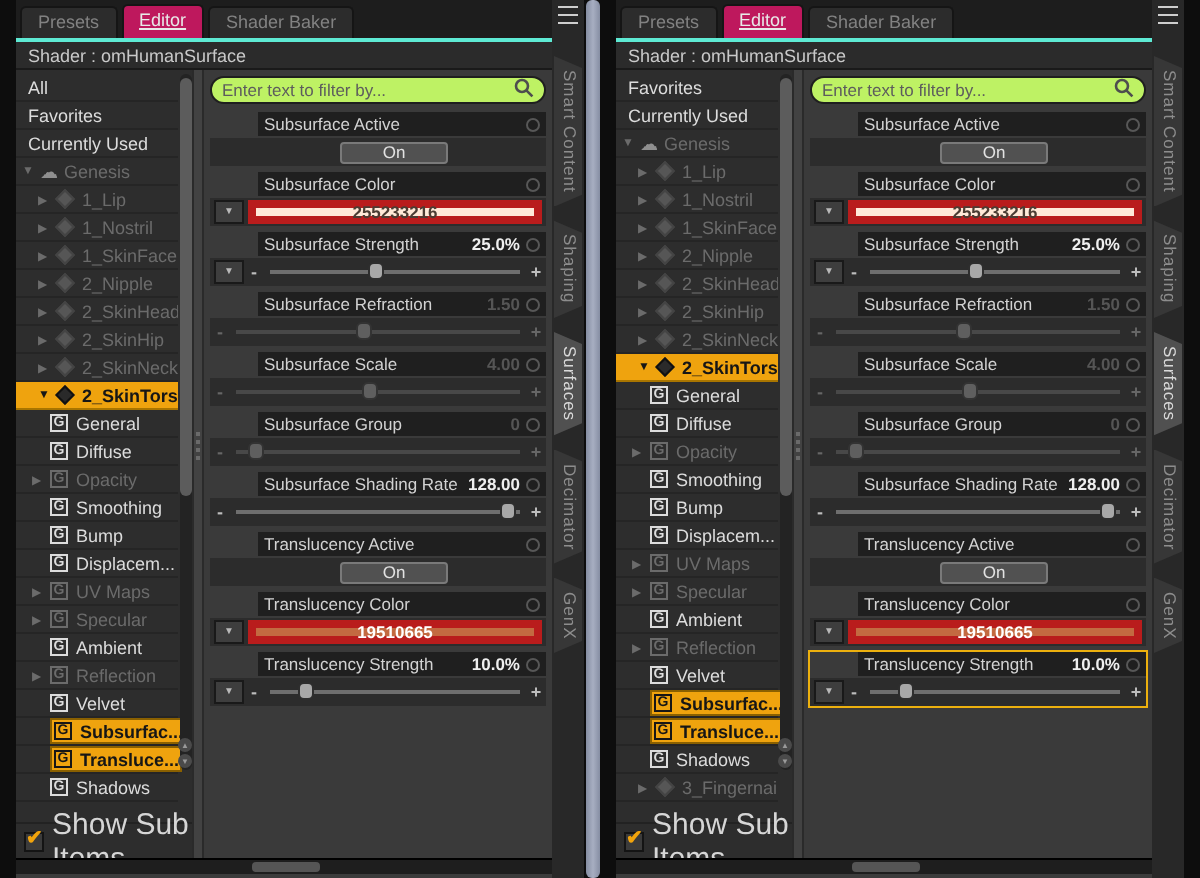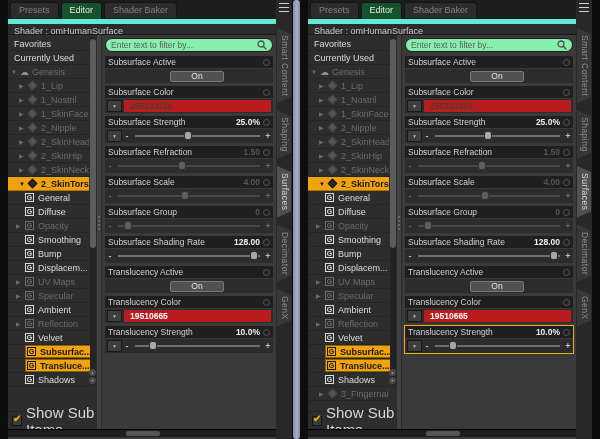--- a/index.html
+++ b/index.html
@@ -5,26 +5,26 @@
   html,body{margin:0;padding:0;width:600px;height:439px;background:#0d0d0d;overflow:hidden;
     font-family:"Liberation Sans",sans-serif;}
   *{box-sizing:border-box;}
   .panel{position:absolute;top:0;height:439px;width:284px;background:#3c3c3c;display:flex;}
   #panel-left{left:8px;}
   #panel-right{left:308px;}
   .splitter{position:absolute;left:293px;top:0;width:7px;height:439px;border-radius:3px;
     background:linear-gradient(90deg,#868ea3,#a7aec1 50%,#868ea3);}
   .pcol{width:268px;display:flex;flex-direction:column;}
   
-  .tabbar{height:19px;background:#1d1d1d;display:flex;align-items:flex-start;gap:2px;padding:2px 0 0 2px;}
+  .tabbar{height:19px;background:#1d1d1d;display:flex;align-items:center;gap:2px;padding:2px 0 0 2px;}
   .tab{height:16px;line-height:15px;padding:0 8px;font-size:9px;color:#828282;background:#2c2c2c;
     border:1px solid #151515;border-bottom:none;border-radius:3px 3px 0 0;white-space:nowrap;}
-  .tab.active{background:#14532d;color:#e8e8e8;height:17px;}
+  .tab.active{background:#be185d;color:#e8e8e8;height:17px;text-decoration:underline;}
   .shaderbar{height:16px;line-height:15px;background:#2b2b2b;color:#c9c9c9;font-size:9px;
-    padding-left:6px;border-top:5px solid #5eead4;border-bottom:1px solid #1a1a1a;}
+    padding-left:6px;border-top:2px solid #5eead4;border-bottom:1px solid #1a1a1a;}
   .pmain{height:394px;display:flex;}
   
   .tree{width:88px;background:#2d2d2d;position:relative;display:flex;flex-direction:column;padding-top:2px;}
   .rows{overflow:hidden;padding-right:7px;}
   .trow{height:14px;display:flex;align-items:center;font-size:9px;color:#dcdcdc;
     border-bottom:1px solid #252525;white-space:nowrap;}
   .trow.dim{color:#6b6b6b;}
   .k-root{padding-left:6px;}
   .k-figure{padding-left:3px;}
   .k-node{padding-left:11px;}
@@ -54,38 +54,38 @@
     background:#2d2d2d;border-top:1px solid #222;}
   .cb{width:10px;height:10px;background:#3b3b3b;border:1px solid #141414;position:relative;flex:none;}
   .chk{position:absolute;left:0;top:-4px;color:#f2a40c;font-size:10px;font-weight:bold;}
   .cbl{font-size:15px;color:#d6d6d6;}
   
   .vsplit{width:6px;background:#424242;border-left:1px solid #2a2a2a;border-right:1px solid #2a2a2a;position:relative;}
   .vsplit .grip{position:absolute;top:46%;left:1px;width:2px;height:16px;
     background:repeating-linear-gradient(#6a6a6a 0 2px,transparent 2px 4px);}
   
   .props{flex:1;background:#3a3a3a;padding:3px 3px 0 3px;display:flex;flex-direction:column;}
-  .filter{height:14px;background:#86efac;border-radius:7px;display:flex;align-items:center;
+  .filter{height:14px;background:#bef264;border-radius:7px;display:flex;align-items:center;
     padding:0 5px;margin-bottom:4px;border:1px solid #1f1f1f;flex:none;}
   .ph{flex:1;font-size:8.5px;color:#5d5d5d;white-space:nowrap;overflow:hidden;}
   .section{margin-bottom:3px;flex:none;}
   .section.hl{box-shadow:0 0 0 1px #ecb00e;}
-  .sechead{height:12px;background:#1f1f1f;display:flex;align-items:center;padding:0 3px;gap:3px;}
+  .sechead{height:12px;background:#1f1f1f;display:flex;align-items:center;padding:0 3px;gap:3px;margin-left:24px;}
   .slabel{flex:1;font-size:8.5px;color:#d2d2d2;white-space:nowrap;overflow:hidden;}
   .sval{font-size:8.5px;font-weight:bold;color:#efefef;white-space:nowrap;}
   .sval.dim{color:#555;}
   .gear{width:7px;height:7px;border:1px solid #575757;border-radius:50%;flex:none;}
   .ctl{height:14px;margin-top:1px;background:#2c2c2c;display:flex;align-items:center;padding:0 2px;gap:2px;}
   .ctl.toggle{justify-content:center;padding-left:18px;}
   .onbtn{width:54px;height:11px;background:#515151;border:1px solid #7a7a7a;border-radius:2px;
     color:#e2e2e2;font-size:8.5px;line-height:9px;text-align:center;}
   .ddbtn{width:15px;height:12px;background:#3e3e3e;border:1px solid #191919;color:#b8b8b8;font-size:5px;
     display:flex;align-items:center;justify-content:center;flex:none;}
-  .swatch{flex:1;height:12px;display:flex;align-items:center;justify-content:flex-start;
-    font-size:8.5px;font-weight:bold;border:6px solid #b91c1c;}
+  .swatch{flex:1;height:12px;display:flex;align-items:center;justify-content:center;
+    font-size:8.5px;font-weight:bold;border:4px solid #b91c1c;}
   .minus,.plus{font-size:9px;color:#bdbdbd;flex:none;width:6px;text-align:center;font-weight:bold;}
   .track{flex:1;height:2px;background:#6e6e6e;position:relative;margin:0 3px;}
   .thumb{position:absolute;top:-4px;width:8px;height:9px;background:#a8a8a8;border:1px solid #2e2e2e;
     border-radius:3px;transform:translateX(-50%);}
   .ctl.dim .track{background:#484848;}
   .ctl.dim .thumb{background:#5f5f5f;border-color:#333;}
   .ctl.dim .minus,.ctl.dim .plus{color:#666;}
   
   .hscroll{height:8px;background:#1e1e1e;position:relative;border-top:1px solid #000;flex:none;}
   .hthumb{position:absolute;left:44%;top:1px;width:34px;height:5px;background:#555;border-radius:2px;}
@@ -108,20 +108,23 @@
       <div class="tabbar">
         <div class="tab">Presets</div>
         <div class="tab active">Editor</div>
         <div class="tab">Shader Baker</div>
       </div>
       <div class="shaderbar">Shader : omHumanSurface</div>
       <div class="pmain">
         <div class="tree">
           <div class="rows">
             <div class="trow k-root">
+              <span class="tlabel">All</span>
+            </div>
+            <div class="trow k-root">
               <span class="tlabel">Favorites</span>
             </div>
             <div class="trow k-root">
               <span class="tlabel">Currently Used</span>
             </div>
             <div class="trow k-figure dim">
               <span class="arr">▼</span>
               <span class="gicon">☁</span>
               <span class="tlabel">Genesis</span>
             </div>

